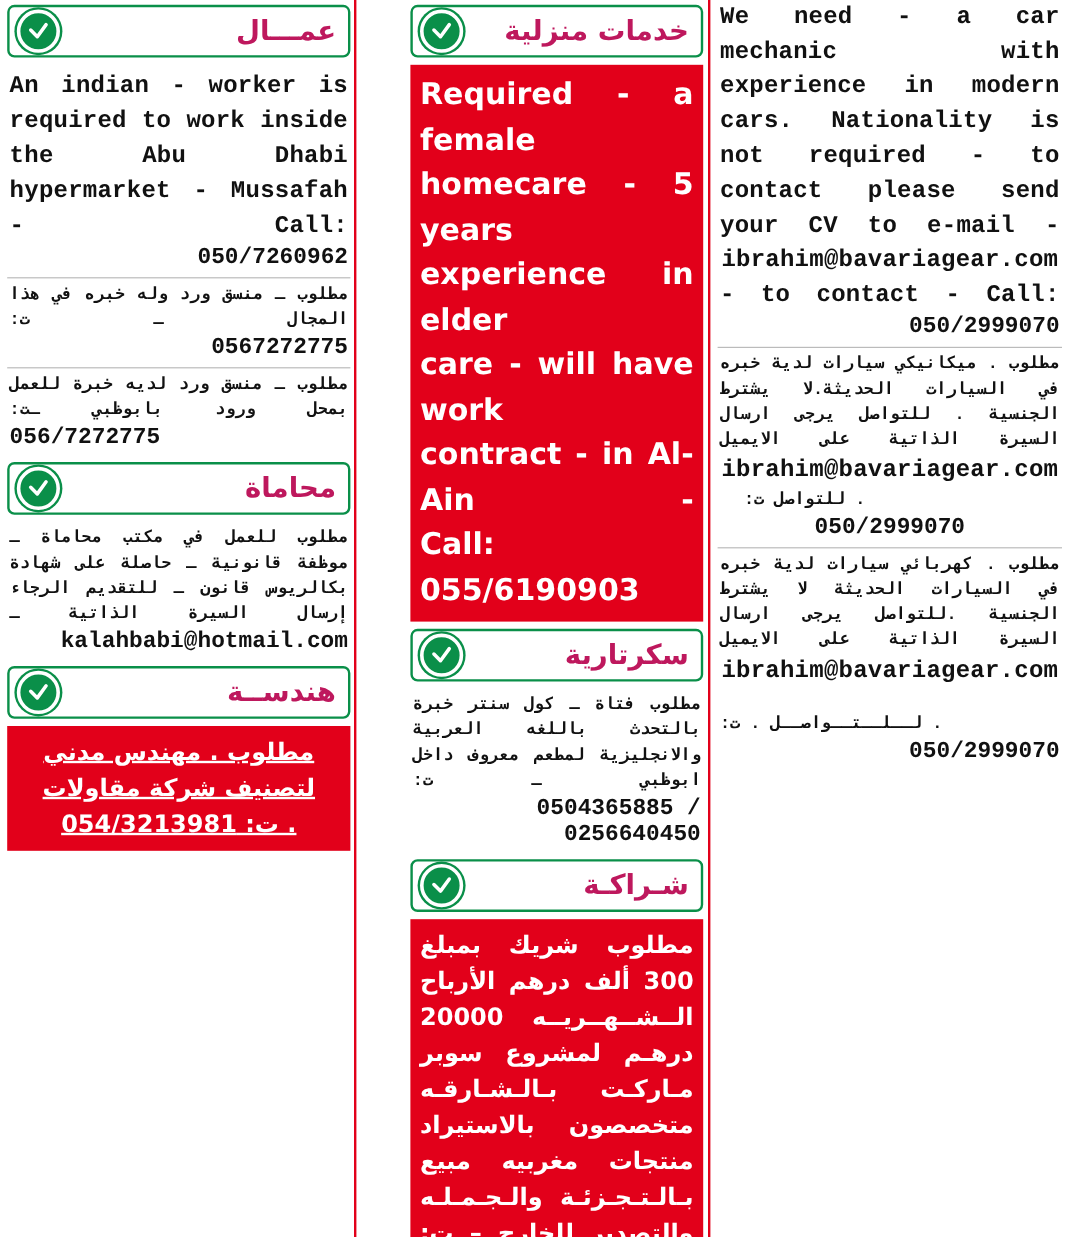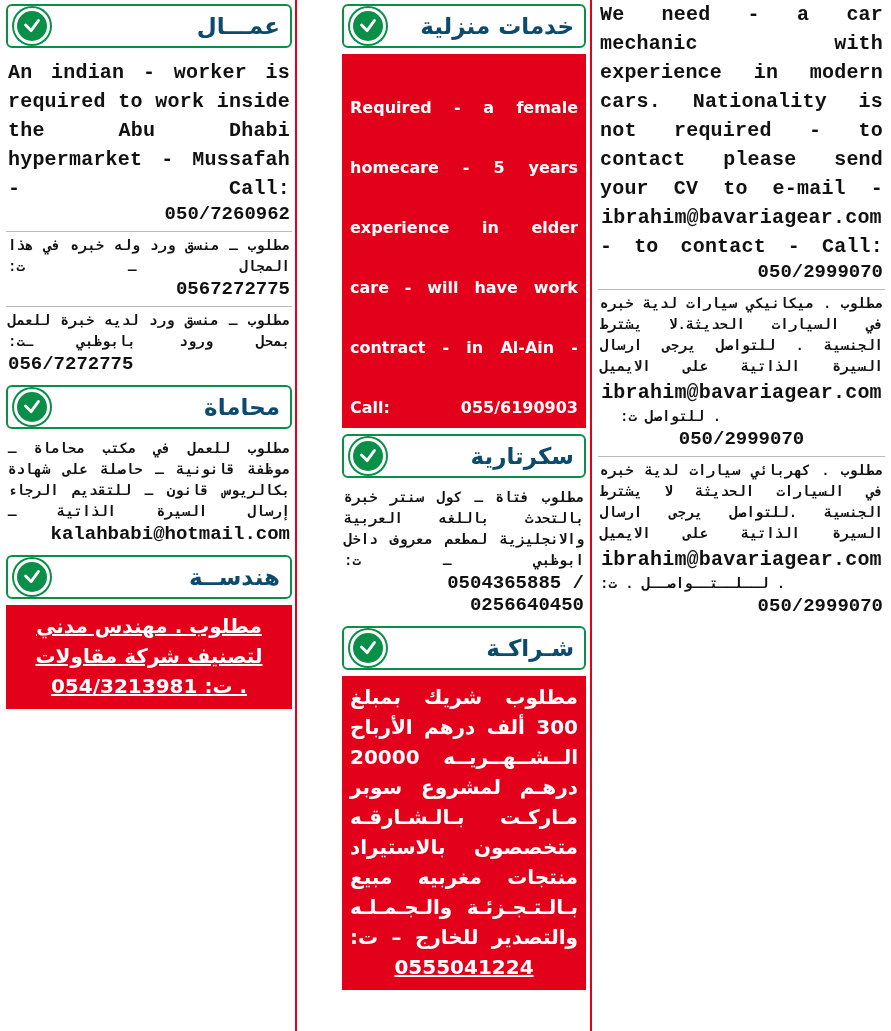--- a/index.html
+++ b/index.html
@@ -48,21 +48,21 @@
     display: flex;
     align-items: center;
     justify-content: flex-end;
     padding: 0 10px 0 54px;
     background: #fff;
   }
   .sec-head .title {
     font-family: "DejaVu Sans", sans-serif;
     font-size: 23px;
     font-weight: bold;
-    color: #0c4a6e;
+    color: #be185d;
     direction: rtl;
     letter-spacing: 1px;
     line-height: 1;
   }
   .sec-badge {
     position: absolute;
     left: 6px;
     top: 50%;
     transform: translateY(-50%);
     width: 36px; height: 36px;
@@ -125,25 +125,24 @@
     padding: 6px 8px 8px 8px;
     margin: 2px 0 6px 0;
   }
   .ad-red p {
     margin: 0;
     font-family: "DejaVu Sans", sans-serif;
     font-weight: bold;
   }
   .ad-red .en {
     direction: ltr;
-    font-size: 16px;
+    font-size: 25px;
     line-height: 1.5;
     text-align: justify;
     text-align-last: justify;
-    margin-top: 36px;
   }
   .ad-red .ar {
     direction: rtl;
     font-size: 20px;
     line-height: 1.5;
     text-align: justify;
     text-align-last: justify;
   }
   .ad-red .ctr { text-align: center; text-align-last: center; text-decoration: underline; }
 </style>
@@ -283,19 +282,19 @@
     <div class="ad">
       <p class="ad-ar">مطلوب . ميكانيكي سيارات لدية خبره في السيارات الحديثة.لا يشترط الجنسية . للتواصل يرجى ارسال السيرة الذاتية على الايميل</p>
       <p class="ad-en" style="text-align-last:center;">ibrahim@bavariagear.com</p>
       <p class="ad-ar tail" style="text-align-last:left;margin-left:20px;">. للتواصل ت:</p>
       <p class="phone-ar" style="text-align:center;">050/2999070</p>
     </div>
 
     <div class="ad">
       <p class="ad-ar">مطلوب . كهربائي سيارات لدية خبره في السيارات الحديثة لا يشترط الجنسية .للتواصل يرجى ارسال السيرة الذاتية على الايميل</p>
       <p class="ad-en" style="text-align-last:center;">ibrahim@bavariagear.com</p>
-      <p class="ad-ar tail" style="text-align-last:left;">. لــلــتــواصــل . ت:</p>
+      <p class="ad-ar tail" style="text-align-last:left;margin-top:20px;">. لــلــتــواصــل . ت:</p>
       <p class="phone">050/2999070</p>
     </div>
 
   </div>
 
 </div>
 
 </body></html>

